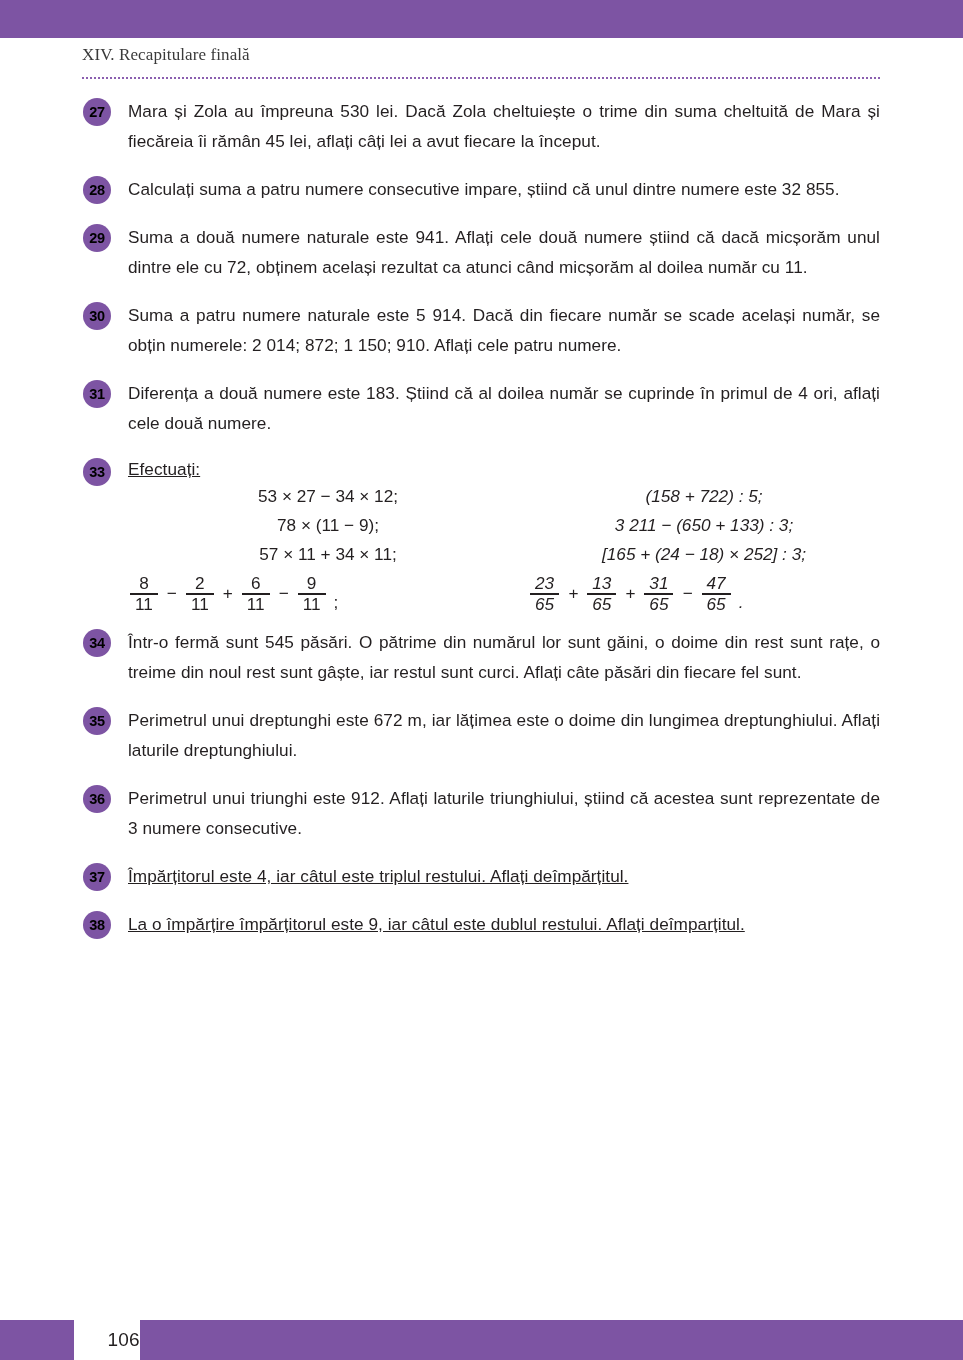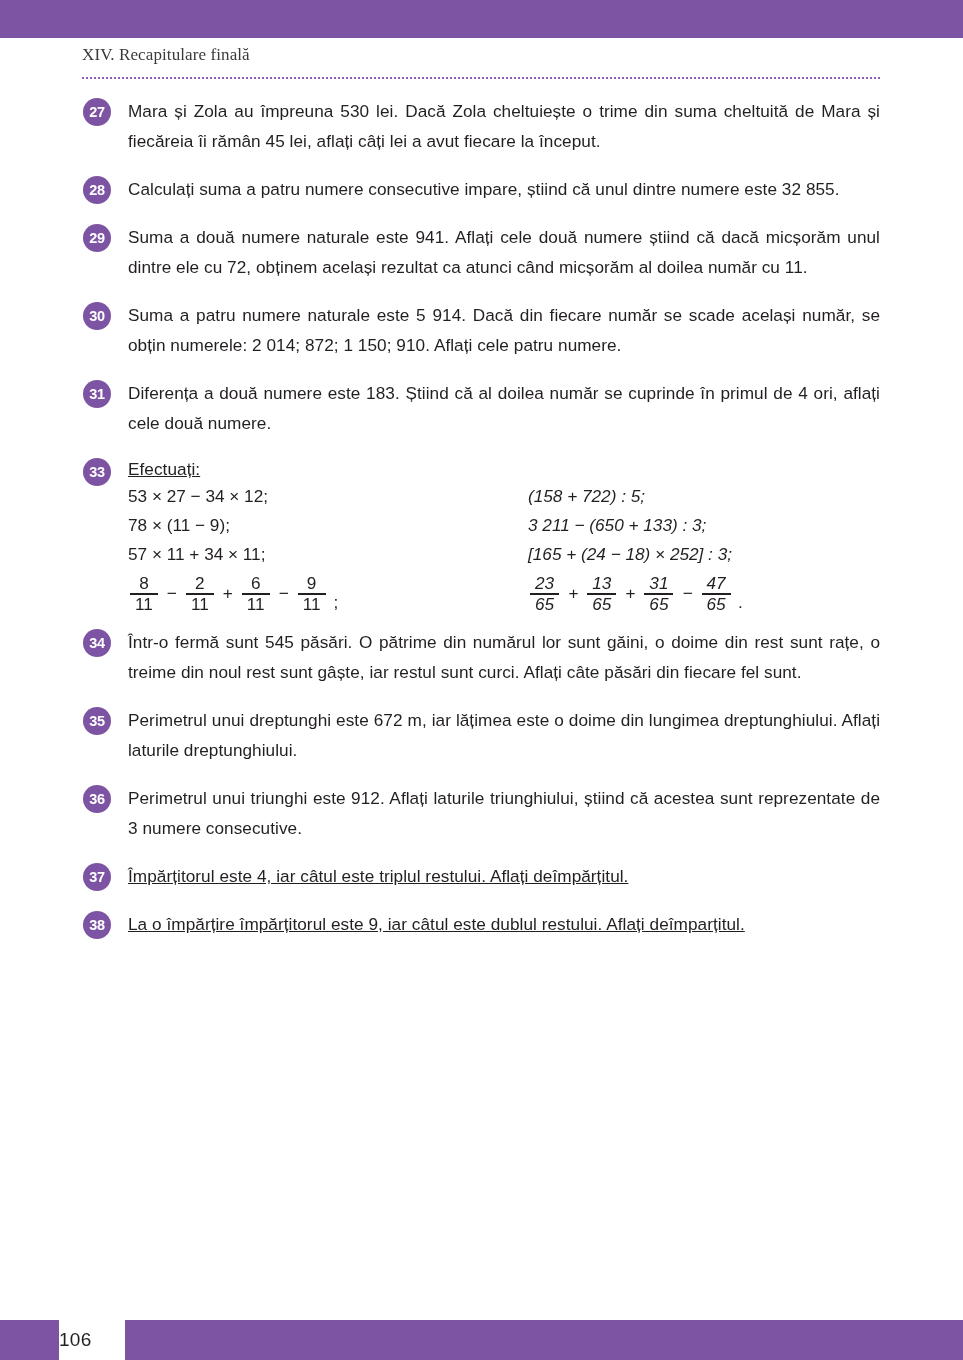--- a/index.html
+++ b/index.html
@@ -28,27 +28,27 @@
   
   .bottom-band {
     position: absolute;
     left: 0; top: 1320px;
     width: 963px;
     height: 40px;
     background: #7d54a3;
   }
   .page-number-box {
     position: absolute;
-    left: 59px; top: 1320px;
+    left: 74px; top: 1320px;
     width: 66px;
     height: 40px;
     background: #ffffff;
     display: flex;
     align-items: center;
-    justify-content: flex-start;
+    justify-content: flex-end;
   }
   .page-number-box span {
     font-size: 19px;
     color: #231f20;
     letter-spacing: .3px;
   }
 
   
   .runhead {
     position: absolute;
@@ -79,21 +79,21 @@
     margin-bottom: 18px;
   }
   .badge {
     position: absolute;
     left: 83px;
     top: 2px;
     width: 28px;
     height: 28px;
     border-radius: 50%;
     background: #7d54a3;
-    color: #ffffff;
+    color: #000000;
     font-size: 14.5px;
     font-weight: bold;
     display: flex;
     align-items: center;
     justify-content: center;
     letter-spacing: -0.2px;
     box-sizing: border-box;
   }
   .body-text {
     font-size: 17.2px;
@@ -103,20 +103,21 @@
     text-justify: inter-word;
     letter-spacing: .05px;
   }
   .body-text.nojust { text-align: left; text-decoration: underline; }
   .body-text i { font-style: italic; }
 
   
   .calc-wrap {
     display: flex;
     gap: 0;
+    text-align: center;
   }
   .calc-col {
     flex: 0 0 auto;
   }
   .calc-col.left  { width: 400px; }
   .calc-col.right { width: 352px; font-style: italic; }
   .calc-line {
     font-size: 17.2px;
     line-height: 29px;
     color: #231f20;

